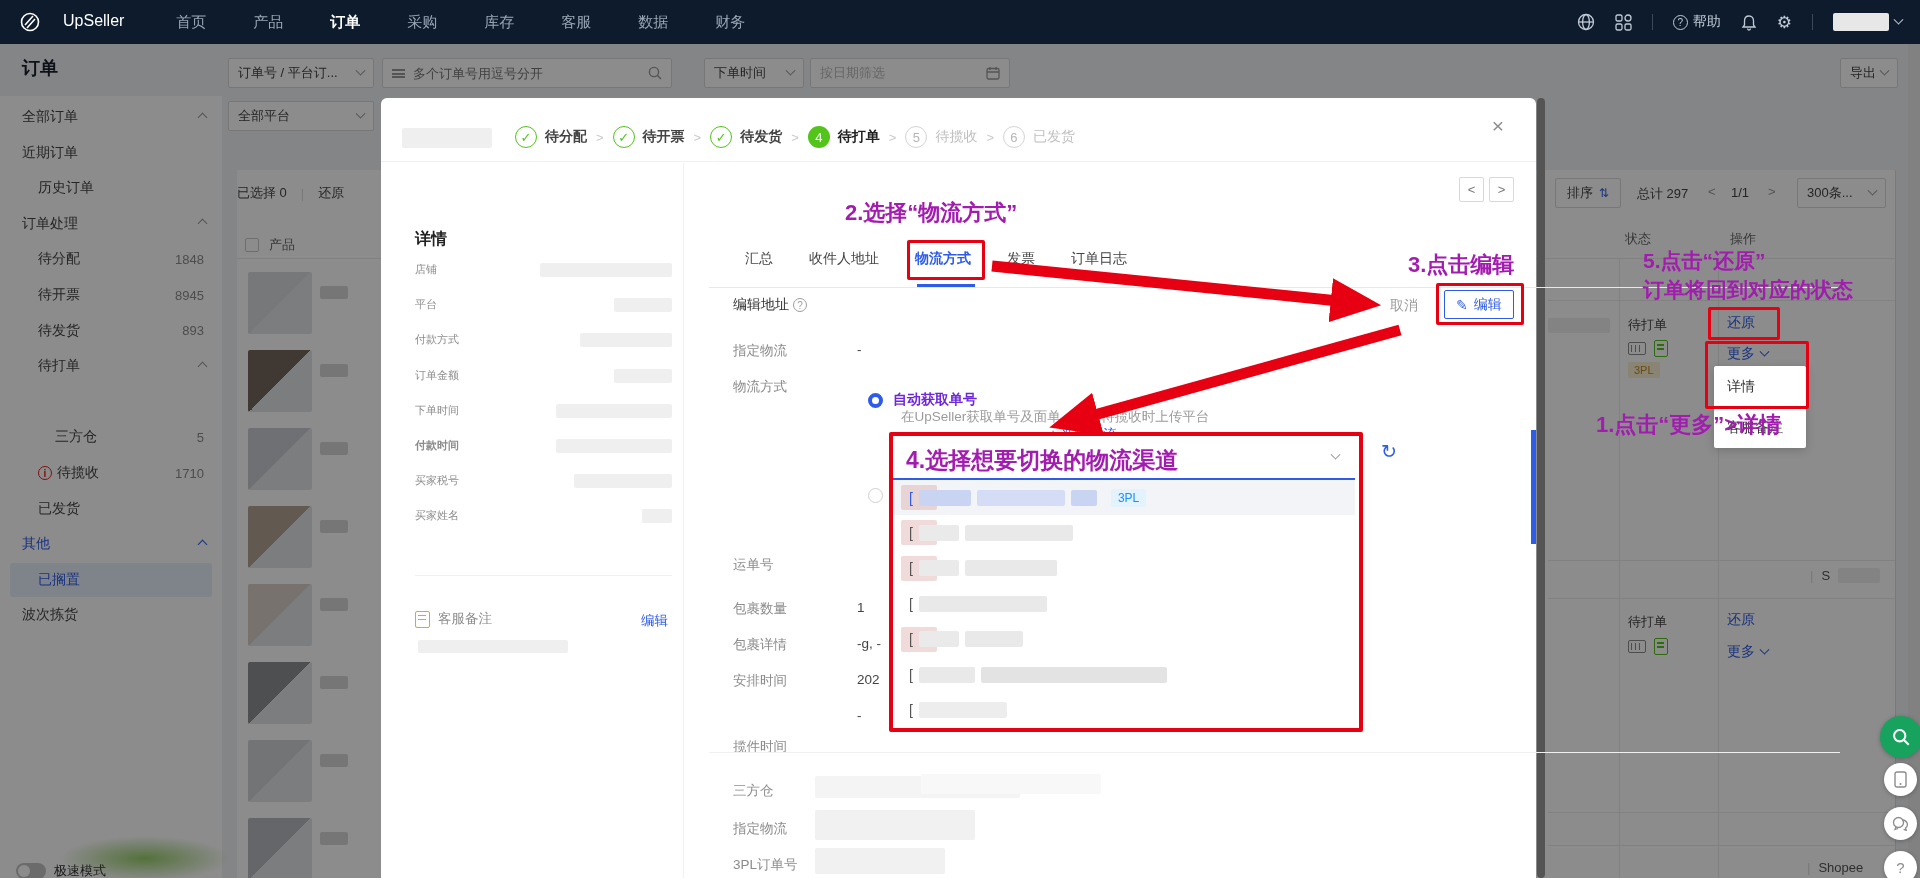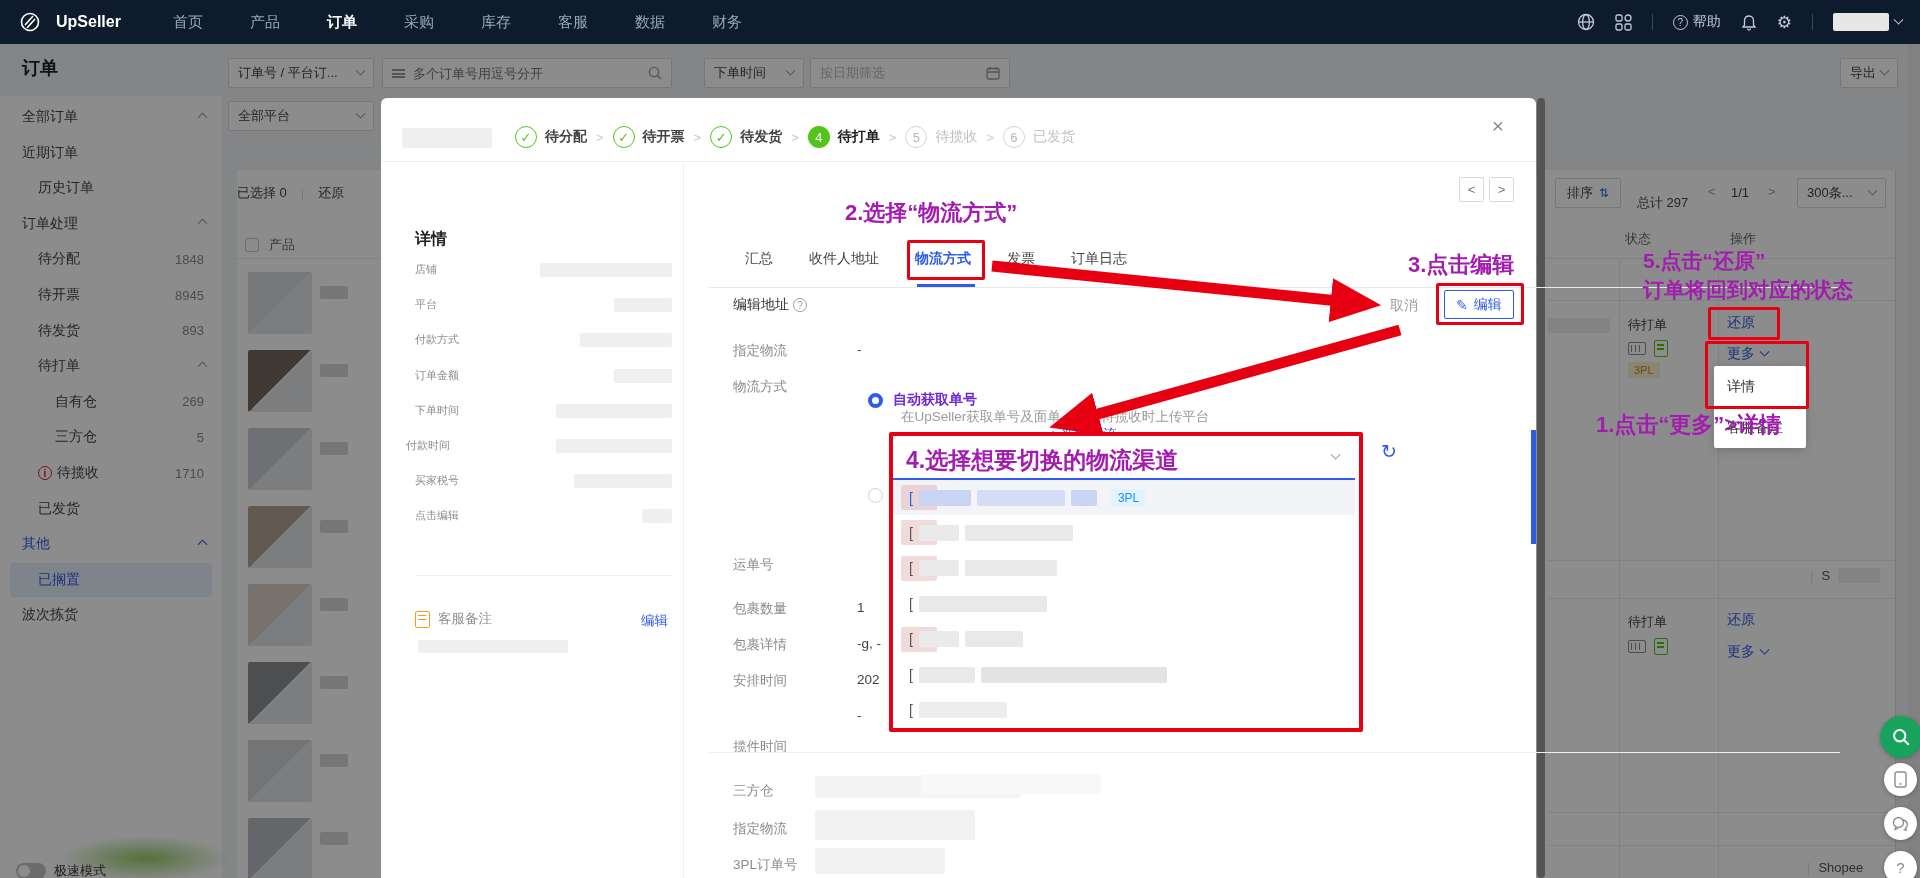--- a/index.html
+++ b/index.html
@@ -1,20 +1,20 @@
 <!DOCTYPE html>
 <html><head>
 <meta charset="utf-8">
 <style>
   * { margin:0; padding:0; box-sizing:border-box; }
   html,body { width:1920px; height:878px; overflow:hidden; font-family:"Liberation Sans",sans-serif; background:#f0f2f5; position:relative; }
   .abs { position:absolute; }
   
   #nav { position:absolute; left:0; top:0; width:1920px; height:44px; background:#0d1b2d; z-index:40; display:flex; align-items:center; }
-  .logo-wrap { display:flex; align-items:center; margin-left:20px; color:#fff; font-weight:bold; font-size:16px; gap:16px; }
+  .logo-wrap { display:flex; align-items:flex-start; margin-left:20px; color:#fff; font-weight:normal; font-size:16px; gap:23px; }
   #nav-items { display:flex; gap:47px; margin-left:52px; }
   .nav-item { color:#9aa7b5; font-size:15px; cursor:pointer; }
   .nav-item.active { color:#ffffff; font-weight:bold; }
   #nav-right { margin-left:auto; margin-right:18px; display:flex; align-items:center; gap:20px; color:#c2cbd6; font-size:14px; }
   .nav-sep { width:1px; height:16px; background:#39485c; }
   .userblur { width:56px; height:18px; background:#e7e7e7; border-radius:2px; }
   
   .box { background:#fff; border:1px solid #d9d9d9; border-radius:2px; display:flex; align-items:center; font-size:13px; color:#444; padding:0 9px; height:30px; }
   .ph { color:#b9b9b9; }
   .chev { display:inline-block; width:7px; height:7px; border-left:1.5px solid #9a9a9a; border-top:1.5px solid #9a9a9a; }
@@ -192,24 +192,20 @@
         <span class="cnt">8945</span>
       </div>
       <div class="sb-item" style="top: 217.6px; padding-left: 38px;">
         <span>待发货</span>
         <span class="cnt">893</span>
       </div>
       <div class="sb-item" style="top: 253.2px; padding-left: 38px;">
         <span>待打单</span>
         <span class="chev up" style="position: absolute; right: 16px; border-color: rgb(154, 154, 154);"></span>
       </div>
-      <div class="sb-item" style="top: 288.8px; padding-left: 55px;">
-        <span>自有仓</span>
-        <span class="cnt">269</span>
-      </div>
       <div class="sb-item" style="top: 324.4px; padding-left: 55px;">
         <span>三方仓</span>
         <span class="cnt">5</span>
       </div>
       <div class="sb-item" style="top: 360px; padding-left: 38px;">
         <span class="alert-i">i</span>
         <span>待揽收</span>
         <span class="cnt">1710</span>
       </div>
       <div class="sb-item" style="top: 395.6px; padding-left: 38px;">
@@ -265,21 +261,21 @@
       <div class="abs prod-th" style="left: 248px; top: 740px; height: 62px; z-index: 2; background: linear-gradient(135deg, rgb(209, 212, 216) 50%, rgb(225, 227, 230) 50%);"></div>
       <span class="abs blur" style="left: 320px; top: 754px; width: 28px; height: 13px; z-index: 2; background: rgb(216, 216, 216);"></span>
       <div class="abs prod-th" style="left: 248px; top: 818px; height: 62px; z-index: 2; background: linear-gradient(135deg, rgb(183, 186, 192) 50%, rgb(225, 227, 230) 50%);"></div>
       <span class="abs blur" style="left: 320px; top: 832px; width: 28px; height: 13px; z-index: 2; background: rgb(216, 216, 216);"></span>
     </div>
 
   <div class="box abs" style="left:1555px;top:178px;width:66px;justify-content:center;gap:6px;z-index:2;">
     <span>排序</span>
       <span style="color:#2f5ce6;font-size:12px;">⇅</span>
   </div>
-  <div class="abs" style="left:1637px;top:194px;font-size:13px;color:#444;z-index:2;">总计 297</div>
+  <div class="abs" style="left:1637px;top:185px;font-size:13px;color:#444;z-index:2;">总计 297</div>
   <div class="abs" style="left:1708px;top:184px;font-size:13px;color:#999;z-index:2;">&lt;</div>
   <div class="abs" style="left:1731px;top:185px;font-size:13px;color:#444;z-index:2;">1/1</div>
   <div class="abs" style="left:1768px;top:184px;font-size:13px;color:#999;z-index:2;">&gt;</div>
   <div class="box abs" style="left:1797px;top:178px;width:89px;justify-content:space-between;z-index:2;">
     <span>300条...</span>
       <span class="chev down"></span>
   </div>
 
   <div class="abs col-hd" style="left:1625px;top:230px;z-index:2;">状态</div>
   <div class="abs col-hd" style="left:1730px;top:230px;z-index:2;">操作</div>
@@ -408,25 +404,25 @@
       <span class="abs dt-label" style="left: 34px; top: 164px;">店铺</span>
       <span class="abs blur" style="left: 159px; top: 165px; width: 132px; height: 14px;"></span>
       <span class="abs dt-label" style="left: 34px; top: 199.2px;">平台</span>
       <span class="abs blur" style="left: 233px; top: 200.2px; width: 58px; height: 14px;"></span>
       <span class="abs dt-label" style="left: 34px; top: 234.4px;">付款方式</span>
       <span class="abs blur" style="left: 199px; top: 235.4px; width: 92px; height: 14px;"></span>
       <span class="abs dt-label" style="left: 34px; top: 269.6px;">订单金额</span>
       <span class="abs blur" style="left: 233px; top: 270.6px; width: 58px; height: 14px;"></span>
       <span class="abs dt-label" style="left: 34px; top: 304.8px;">下单时间</span>
       <span class="abs blur" style="left: 175px; top: 305.8px; width: 116px; height: 14px;"></span>
-      <span class="abs dt-label" style="left: 25px; top: 340px;">付款时间</span>
+      <span class="abs dt-label" style="left: 34px; top: 340px; font-weight: bold;">付款时间</span>
       <span class="abs blur" style="left: 175px; top: 341px; width: 116px; height: 14px;"></span>
       <span class="abs dt-label" style="left: 34px; top: 375.2px;">买家税号</span>
       <span class="abs blur" style="left: 193px; top: 376.2px; width: 98px; height: 14px;"></span>
-      <span class="abs dt-label" style="left: 34px; top: 410.4px;">点击编辑</span>
+      <span class="abs dt-label" style="left: 34px; top: 410.4px;">买家姓名</span>
       <span class="abs blur" style="left: 261px; top: 411.4px; width: 30px; height: 14px;"></span>
     </div>
   <div class="hline" style="left:34px;top:477px;width:257px;background:#f0f0f0;"></div>
   <div class="abs" style="left:34px;top:512px;display:flex;align-items:center;gap:8px;">
     <span class="note-icon"></span>
     <span style="font-size:13.5px;color:#8c8c8c;">客服备注</span>
   </div>
   <div class="abs link" style="left:260px;top:514px;font-size:13.5px;">编辑</div>
   <span class="blur abs" style="left:37px;top:542px;width:150px;height:13px;"></span>
 

